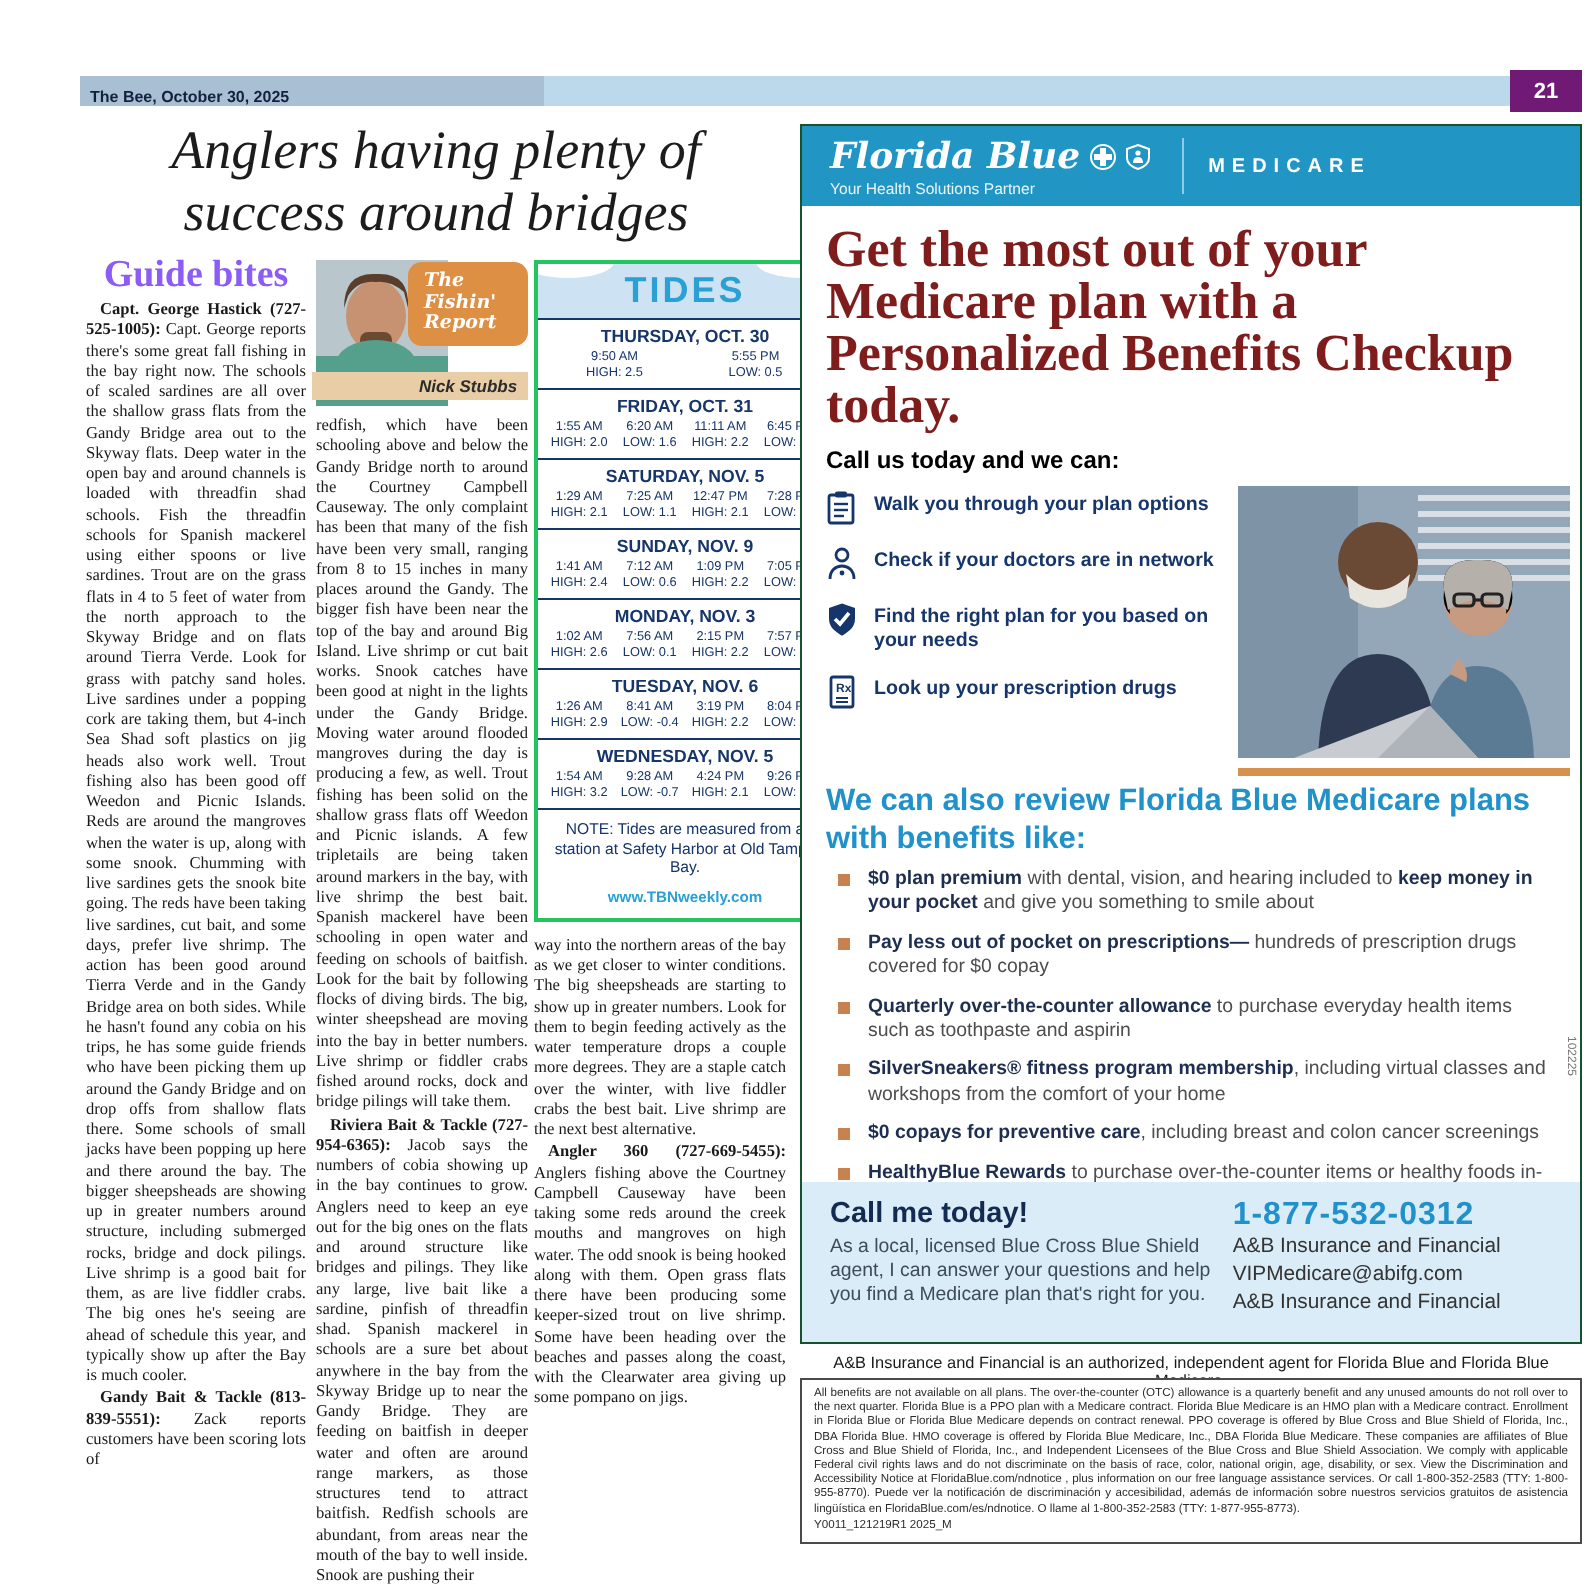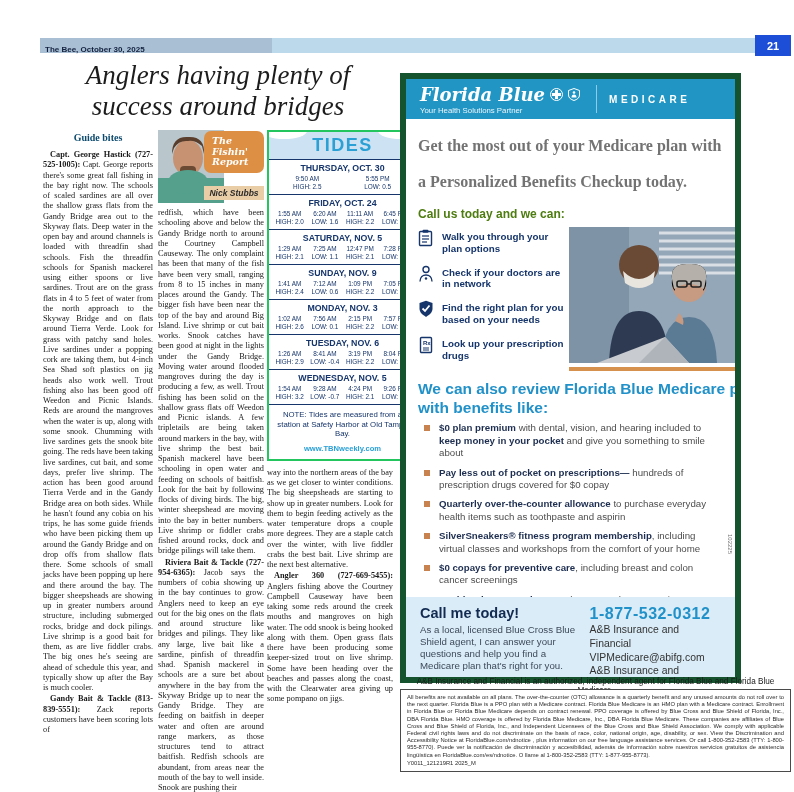--- a/index.html
+++ b/index.html
@@ -3,44 +3,44 @@
 <meta charset="utf-8">
 <style>
   html,body{margin:0;padding:0;background:#e9e9e9;}
   .page{position:relative;width:794px;height:792px;background:#ffffff;overflow:hidden;
         font-family:"Liberation Serif",serif;text-decoration:underline;}
 
   
   .topbar-left{position:absolute;left:40px;top:38px;width:232px;height:15px;background:#a9c0d4;}
   .topbar-left span{font:bold 8px/15px "Liberation Sans",sans-serif;color:#13213f;padding-left:5px;}
   .topbar-right{position:absolute;left:272px;top:38px;width:484px;height:15px;background:#bcd9ec;}
-  .pagenum{position:absolute;left:755px;top:35px;width:36px;height:21px;background:#1d4ed8;
+  .pagenum{position:absolute;left:755px;top:35px;width:36px;height:21px;background:#701a75;
            color:#fff;font:bold 11px "Liberation Sans",sans-serif;display:flex;align-items:center;justify-content:center;}
 
   
   .headline{position:absolute;left:42px;top:60px;width:352px;text-align:center;
             font-style:italic;font-weight:500;font-size:27px;line-height:31px;color:#1c1c1c;}
   .col{position:absolute;top:128px;}
   .col1{left:43px;width:110px;}
   .col2{left:158px;top:130px;width:106px;}
   .col3{left:267px;top:130px;width:126px;}
-  .col-heading{font-weight:bold;font-size:10px;line-height:15px;text-align:center;color:#0c4a6e;margin:2px 0 5px;}
+  .col-heading{font-weight:bold;font-size:19px;line-height:15px;text-align:center;color:#8b5cf6;margin:2px 0 5px;}
   .col-heading.second{margin-top:9px;}
   .body-text{font-size:8.3px;line-height:10.25px;text-align:justify;color:#191919;margin:0;}
   .para{text-indent:7px;margin-top:1px;}
   .lead{font-weight:bold;}
 
   
   .reporter{position:relative;width:106px;height:73px;margin-bottom:5px;}
   .reporter svg{display:block;}
   .badge{position:absolute;right:0;top:1px;width:60px;height:42px;background:#dd8f44;border-radius:7px;
          color:#fff;font-family:"DejaVu Serif",serif;font-style:italic;font-weight:bold;
          font-size:9.5px;line-height:10.5px;padding:5px 0 0 8px;box-sizing:border-box;}
   .author-bar{position:absolute;right:0;bottom:3px;width:60px;height:14px;background:#e9cda6;
-         font:italic bold 8.5px/14px "Liberation Sans",sans-serif;color:#2b2b2b;text-align:center;}
+         font:italic bold 8.5px/14px "Liberation Sans",sans-serif;color:#2b2b2b;text-align:center;padding-left:48px;}
 
   
   .tides{width:151px;border:2px solid #22c55e;background:#fff;box-sizing:border-box;margin-bottom:7px;}
   .tides-header{position:relative;height:27px;background:#cde2f2;overflow:hidden;
                 display:flex;align-items:center;justify-content:center;}
   .tides-header:before,.tides-header:after{content:"";position:absolute;top:-9px;width:46px;height:16px;
                 background:#fff;border-radius:50%;}
   .tides-header:before{left:-8px;} .tides-header:after{right:-8px;}
   .tides-title{font:800 18px "Liberation Sans",sans-serif;letter-spacing:1.5px;color:#2aa0d5;position:relative;z-index:2;}
   .tide-day{border-top:1.6px solid #16356b;padding:2px 3px 4px;}
@@ -48,30 +48,30 @@
   .tide-cells{display:flex;justify-content:space-between;}
   .tide-cells.two{justify-content:space-around;}
   .tide-cell{flex:1;text-align:center;}
   .t-time{font:6.4px "Liberation Sans",sans-serif;color:#16356b;}
   .t-level{font:6.4px "Liberation Sans",sans-serif;color:#16356b;margin-top:1px;}
   .tides-note{border-top:1.6px solid #16356b;padding:5px 6px 2px;text-align:center;
               font:7.8px/9.6px "Liberation Sans",sans-serif;color:#16356b;}
   .tides-site{text-align:center;font:bold 7.6px "Liberation Sans",sans-serif;color:#2aa0d5;padding:3px 0 6px;cursor:pointer;}
 
   
-  .ad{position:absolute;left:400px;top:73px;width:341px;height:610px;border:6px solid #14532d;
+  .ad{position:absolute;left:400px;top:62px;width:391px;height:610px;border:1px solid #14532d;
       background:#fff;box-sizing:border-box;overflow:hidden;}
   .ad-header{height:40px;background:#2196c5;display:flex;align-items:center;padding:0 0 0 14px;}
   .fb-name-row{display:flex;align-items:center;gap:5px;}
   .fb-name{font-family:"DejaVu Serif",serif;font-style:italic;font-weight:bold;font-size:18px;color:#fff;}
   .fb-tagline{font:7.8px "Liberation Sans",sans-serif;color:#eaf5fb;margin-top:1px;}
   .ad-divider{width:1px;height:28px;background:#8ecbe4;margin:0 12px 0 16px;}
   .fb-medicare{font:bold 10px "Liberation Sans",sans-serif;letter-spacing:3.5px;color:#fff;}
-  .ad-headline{margin:9px 12px 4px;font-weight:bold;font-size:16px;line-height:36px;color:#737373;}
-  .call-lead{margin:7px 12px 4px;font:bold 12px "Liberation Sans",sans-serif;color:#4d7c0f;}
+  .ad-headline{margin:9px 12px 4px;font-weight:bold;font-size:26px;line-height:26px;color:#7f1d1d;}
+  .call-lead{margin:7px 12px 4px;font:bold 12px "Liberation Sans",sans-serif;color:#000000;}
   .ad-mid{display:flex;}
   .checklist{margin:4px 0 0 12px;width:206px;}
   .check-item{display:flex;gap:8px;margin-bottom:10px;align-items:flex-start;}
   .ci-icon{width:16px;flex:none;}
   .ci-text{font:bold 9.8px/11.8px "Liberation Sans",sans-serif;color:#16356b;padding-top:2px;}
   .ad-photo{width:166px;height:140px;margin-top:2px;position:relative;flex:none;}
   .benefits-lead{margin:8px 12px 5px;font:bold 15.5px/19px "Liberation Sans",sans-serif;color:#2191c9;width:362px;}
   .benefits{margin:3px 16px 0 18px;}
   .benefit{display:flex;gap:9px;margin-bottom:7px;}
   .bullet{width:6px;height:6px;background:#c8824f;margin-top:3px;flex:none;}
@@ -153,21 +153,21 @@
                 <div class="t-time">9:50 AM</div>
                 <div class="t-level">HIGH: 2.5</div>
               </div>
               <div class="tide-cell">
                 <div class="t-time">5:55 PM</div>
                 <div class="t-level">LOW: 0.5</div>
               </div>
             </div>
           </div>
           <div class="tide-day">
-            <div class="tide-day-name">FRIDAY, OCT. 24</div>
+            <div class="tide-day-name">FRIDAY, OCT. 31</div>
             <div class="tide-cells">
               <div class="tide-cell">
                 <div class="t-time">1:55 AM</div>
                 <div class="t-level">HIGH: 2.0</div>
               </div>
               <div class="tide-cell">
                 <div class="t-time">6:20 AM</div>
                 <div class="t-level">LOW: 1.6</div>
               </div>
               <div class="tide-cell">

